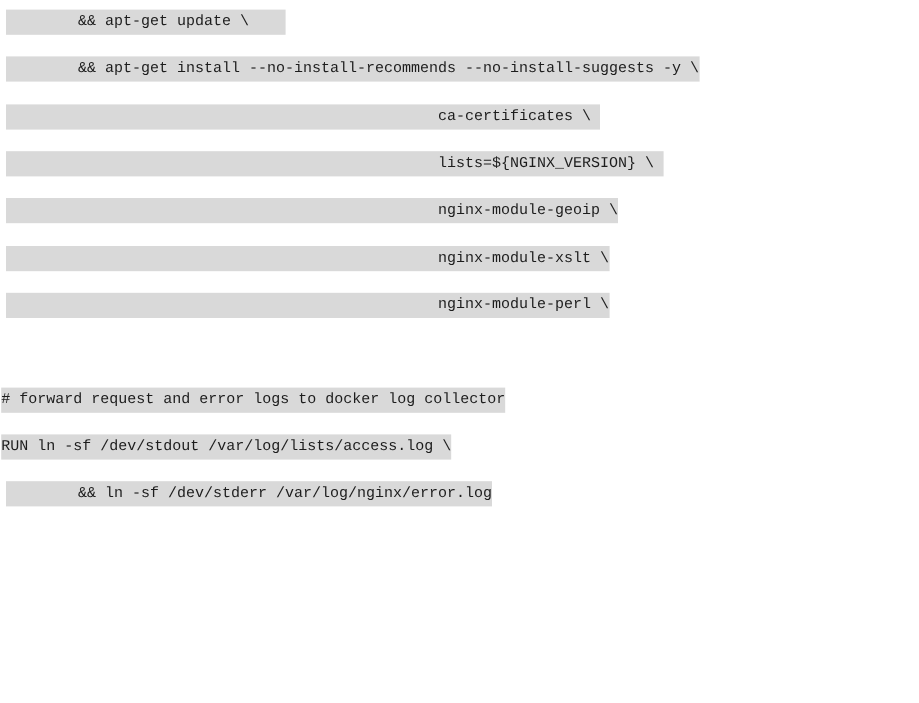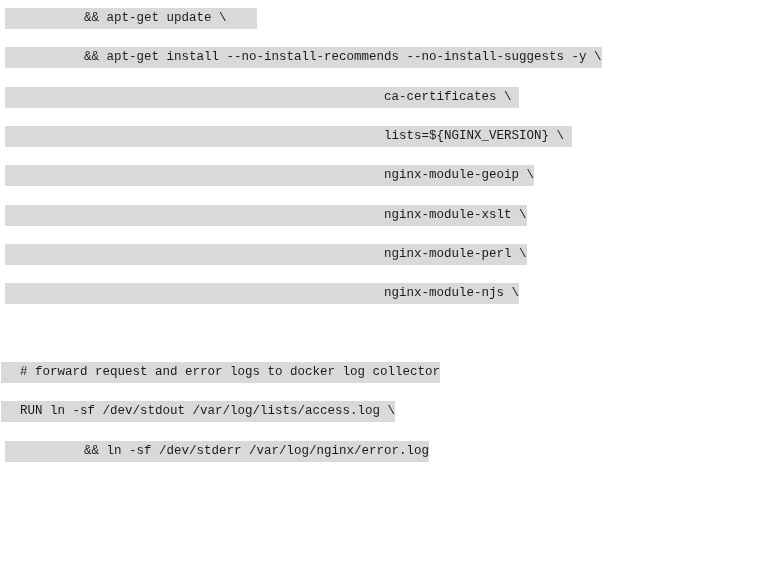--- a/index.html
+++ b/index.html
@@ -24,36 +24,34 @@
     height: 39.33px;
     white-space: pre;
     overflow: visible;
   }
   .hl {
     display: inline-block;
     background: var(--hl, #d9d9d9);
     line-height: 21px;
     margin-left: 1px;
     letter-spacing: 0;
-    padding-left: 19px;
   }
   .hl.ind { margin-left: 5px; }
   .hl.empty { background: transparent; }
 </style>
 </head>
 <body style="background: rgb(255, 255, 255);">
 
 <div class="doc">
   <div>
       <div class="line"><span class="hl ind">        &amp;&amp; apt-get update \    </span></div>
       <div class="line"><span class="hl ind">        &amp;&amp; apt-get install --no-install-recommends --no-install-suggests -y \</span></div>
       <div class="line"><span class="hl ind">                                                ca-certificates \ </span></div>
       <div class="line"><span class="hl ind">                                                lists=${NGINX_VERSION} \ </span></div>
       <div class="line"><span class="hl ind">                                                nginx-module-geoip \</span></div>
       <div class="line"><span class="hl ind">                                                nginx-module-xslt \</span></div>
       <div class="line"><span class="hl ind">                                                nginx-module-perl \</span></div>
-      <div class="line"><span class="hl ind">                                                nginx-module-njs \</span></div>
       <div class="line"><span class="hl empty"></span></div>
       <div class="line"><span class="hl"># forward request and error logs to docker log collector</span></div>
       <div class="line"><span class="hl">RUN ln -sf /dev/stdout /var/log/lists/access.log \</span></div>
       <div class="line"><span class="hl ind">        &amp;&amp; ln -sf /dev/stderr /var/log/nginx/error.log</span></div>
     </div>
 </div>
 
 </body></html>

